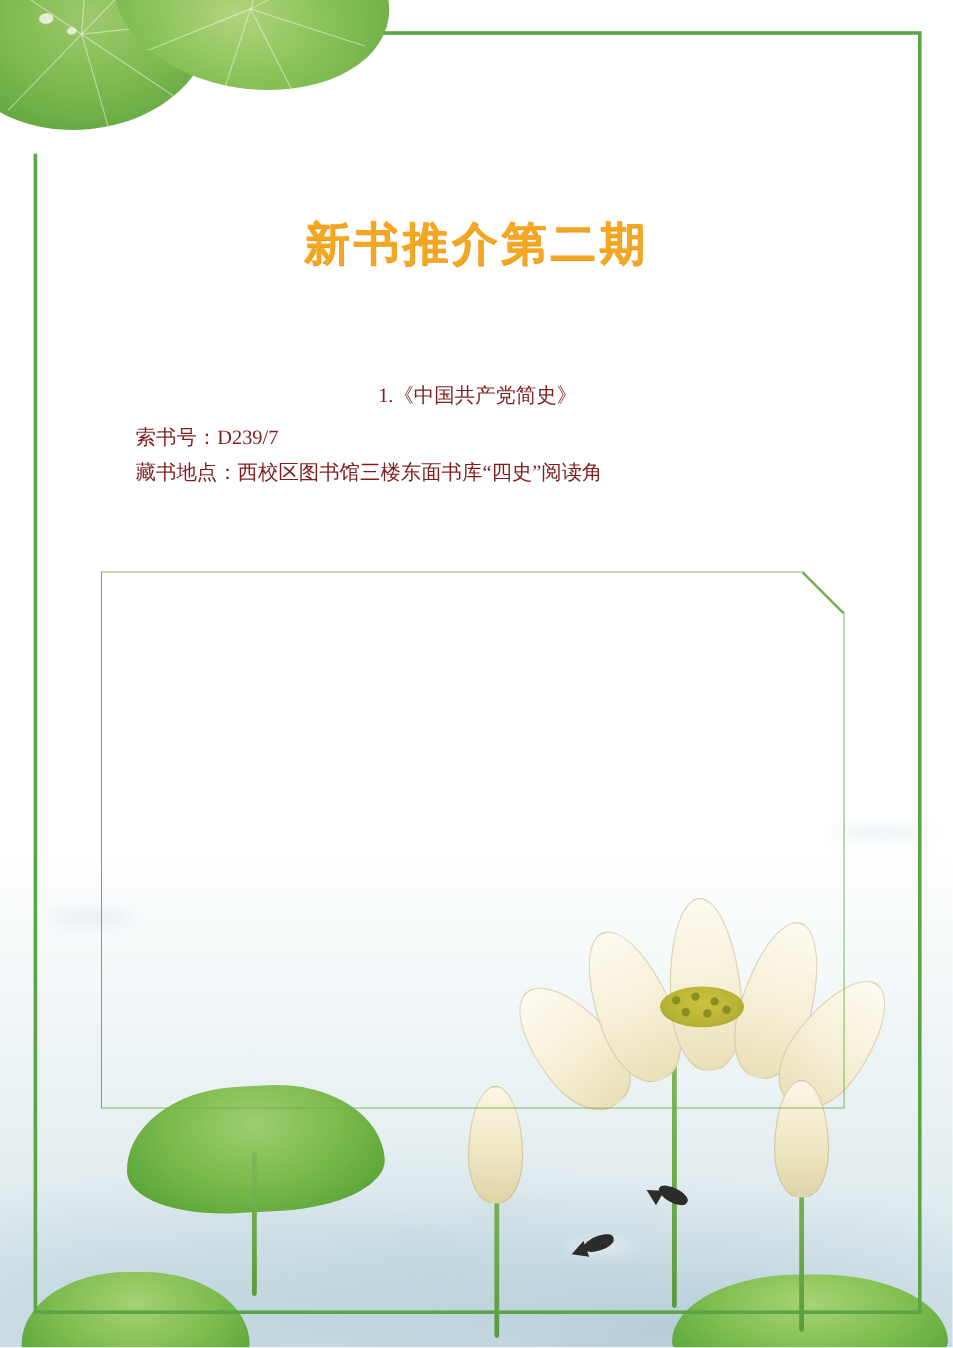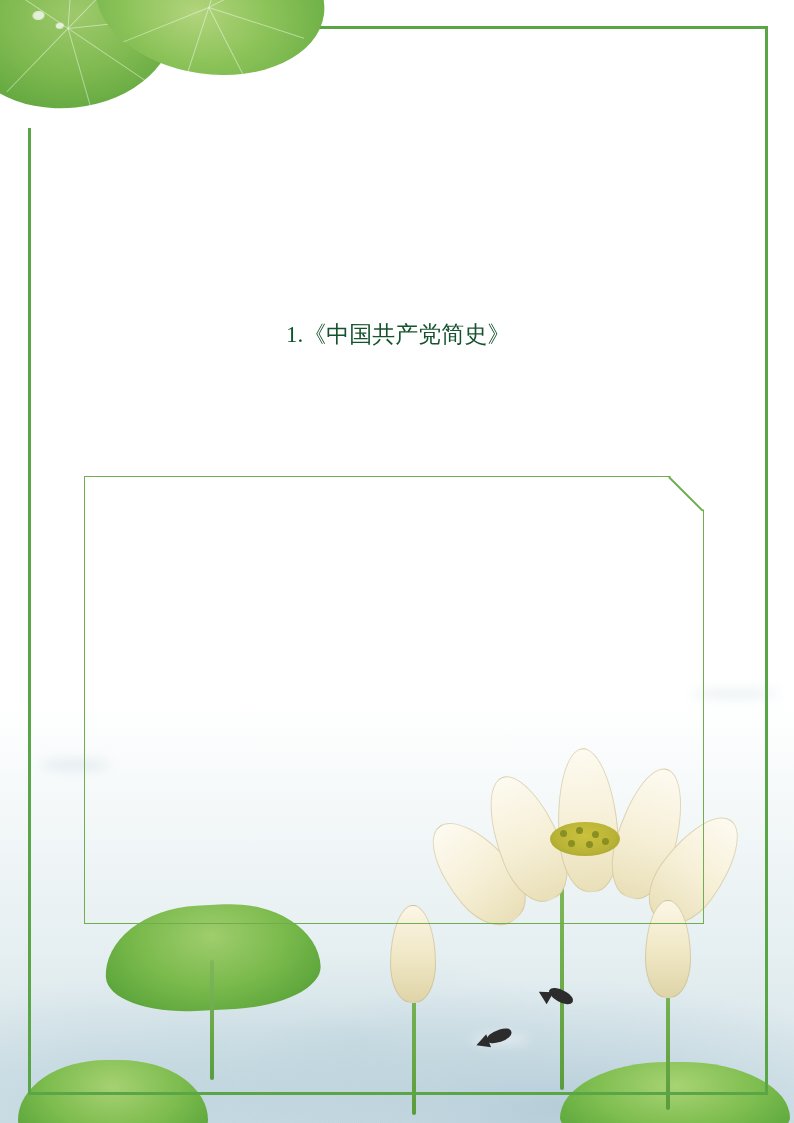--- a/index.html
+++ b/index.html
@@ -215,23 +215,23 @@
     letter-spacing: 3px;
     color: #f5a623;
     text-shadow: 0.5px 0.5px 0 #e89a15;
   }
 
   .book-entry {
     position: absolute;
     left: 113px;
     top: 315px;
     width: 570px;
-    font-size: 23px;
+    font-size: 17px;
     line-height: 1.72;
-    color: #14532d;
+    color: #7f1d1d;
   }
   .book-name {
     display: block;
     text-align: center;
     margin-bottom: 6px;
   }
   .meta-line {
     display: block;
   }
 
@@ -337,23 +337,26 @@
       <div class="leaf-vein" style="left:50%; top:55%; width:98px; transform:rotate(55deg);"></div>
       <div class="leaf-vein" style="left:50%; top:55%; width:98px; transform:rotate(-35deg);"></div>
       <div class="leaf-vein" style="left:50%; top:55%; width:95px; transform:rotate(100deg);"></div>
       <div class="leaf-vein" style="left:50%; top:55%; width:95px; transform:rotate(-80deg);"></div>
       <div class="leaf-vein" style="left:50%; top:55%; width:92px; transform:rotate(150deg);"></div>
     </div>
   </div>
 
   <div class="content">
 
+    <div class="doc-title">新书推介第二期</div>
 
     <div class="book-entry">
       <span class="book-name">1.《中国共产党简史》</span>
+      <span class="meta-line">索书号：D239/7</span>
+      <span class="meta-line">藏书地点：西校区图书馆三楼东面书库“四史”阅读角</span>
     </div>
 
     <div class="note-box">
       <div class="note-corner-line"></div>
     </div>
 
 
   </div>
 </div>
 

